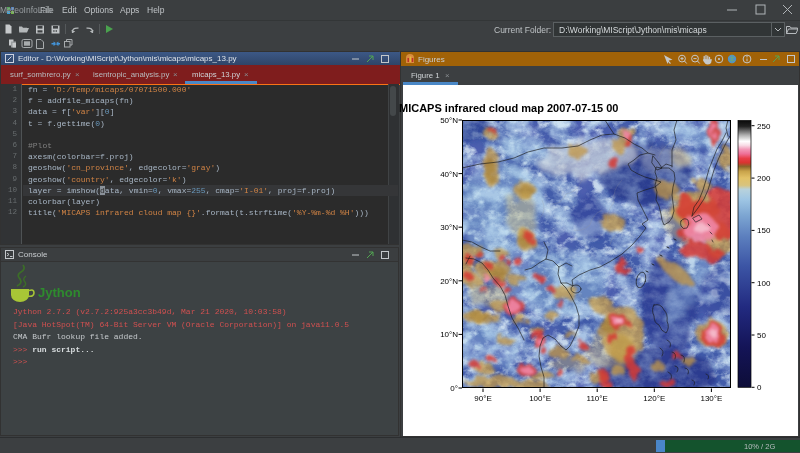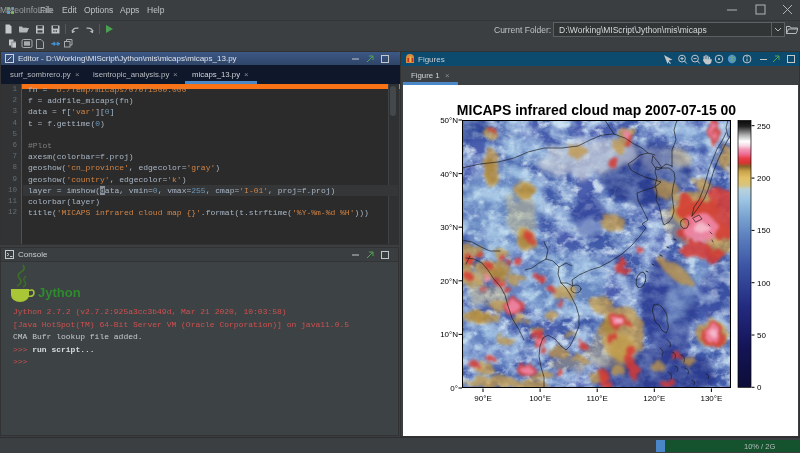--- a/index.html
+++ b/index.html
@@ -3,29 +3,29 @@
 <style>
 html,body{margin:0;padding:0;}
 body{width:800px;height:453px;overflow:hidden;background:#3c3f41;font-family:"Liberation Sans",sans-serif;position:relative;}
 .abs{position:absolute;}
 #menubar{left:0;top:0;width:800px;height:20px;background:#3b3e40;border-bottom:1px solid #333637;}
 .menuitem{position:absolute;top:4.5px;font-size:8.5px;color:#bfc3c6;padding-left:16px;}
 #wintitle{position:absolute;top:4.5px;left:0;width:800px;text-align:left;font-size:8.5px;color:#999ea1;}
 #toolbar1{left:0;top:21px;width:800px;height:30px;background:#3c3f41;}
 #editorpanel{left:0;top:51px;width:399px;height:194px;background:#2b2b2b;border:1px solid #323232;box-sizing:border-box;}
 #edhead{left:0;top:0;width:399px;height:13px;background:linear-gradient(#3c5886,#2f4568);}
-#edtabs{left:0;top:13px;width:399px;height:19px;background:#0f172a;border-bottom:5px solid #f97316;}
+#edtabs{left:0;top:13px;width:399px;height:19px;background:#7f1d1d;border-bottom:1px solid #f97316;}
 .tab{position:absolute;top:0;height:19px;font-size:7.8px;color:#b8bcbf;line-height:19px;}
 #code{left:0;top:32px;width:397px;height:160px;background:#2b2b2b;font-family:"Liberation Mono",monospace;font-size:8px;line-height:11.2px;white-space:pre;}
 #gutter{left:0;top:32px;width:21px;height:160px;background:#313335;border-right:1px solid #4e5254;color:#686d6f;font-family:"Liberation Mono",monospace;font-size:7.6px;line-height:11.2px;text-align:right;padding-right:4px;box-sizing:border-box;white-space:pre;}
 #consolepanel{left:0;top:247px;width:399px;height:189px;background:#3d4244;border:1px solid #323232;box-sizing:border-box;}
 #conhead{left:0;top:0;width:397px;height:13px;background:#3b3e40;border-bottom:1px solid #333;}
 #contxt{font-family:"Liberation Mono",monospace;font-size:8px;line-height:12.6px;white-space:pre;}
 #figpanel{left:400px;top:51px;width:400px;height:386px;background:#3c3f41;border:1px solid #323232;box-sizing:border-box;}
-#fighead{left:0;top:0;width:398px;height:14px;background:#0c4a6e;}
+#fighead{left:0;top:0;width:398px;height:14px;background:#a16207;}
 #figtabs{left:0;top:14px;width:398px;height:19px;background:#3c3f41;}
 #figwhite{left:2px;top:33px;width:395px;height:351px;background:#ffffff;}
 #statusbar{left:0;top:437px;width:800px;height:16px;background:#3c3f41;border-top:1px solid #2c2e30;}
 .s{color:#d28445;} .n{color:#6897bb;} .c{color:#808080;margin-top:29px;}
 .red{color:#d05050;}
 svg{display:block;}
 </style></head>
 <body>
 
 <div class="abs" id="menubar">
@@ -201,21 +201,21 @@
         <rect x="128.5" y="1.5" width="7" height="7"></rect>
       </g>
     </svg>
   </div>
   <div class="abs" id="figtabs">
     <span class="tab" style="left:10px;color:#cfd3d6">Figure 1</span>
       <span class="tab" style="left:44px;color:#8a8e91">×</span>
     <div class="abs" style="left:2px;top:16px;width:55px;height:3px;background:#4a88c7"></div>
   </div>
   <div class="abs" id="figwhite">
-    <div class="abs" style="left:-4px;top:17px;width:395px;text-align:center;font-size:14px;font-weight:bold;color:#000;font-family:'Liberation Sans',sans-serif">MICAPS infrared cloud map 2007-07-15 00</div>
+    <div class="abs" style="left:-4px;top:17px;width:395px;text-align:left;font-size:11px;font-weight:bold;color:#000;font-family:'Liberation Sans',sans-serif">MICAPS infrared cloud map 2007-07-15 00</div>
     <svg class="abs" style="left:0;top:0" width="395" height="351" viewBox="0 0 395 351">
       <defs>
         <filter id="wob" x="-30%" y="-30%" width="160%" height="160%">
           <feTurbulence type="fractalNoise" baseFrequency="0.09" numOctaves="3" seed="11" result="t"></feTurbulence>
           <feDisplacementMap in="SourceGraphic" in2="t" scale="13"></feDisplacementMap>
           <feGaussianBlur stdDeviation="1.4"></feGaussianBlur>
         </filter>
         <filter id="wob2" x="-30%" y="-30%" width="160%" height="160%">
           <feTurbulence type="fractalNoise" baseFrequency="0.07" numOctaves="3" seed="29" result="t"></feTurbulence>
           <feDisplacementMap in="SourceGraphic" in2="t" scale="18"></feDisplacementMap>

